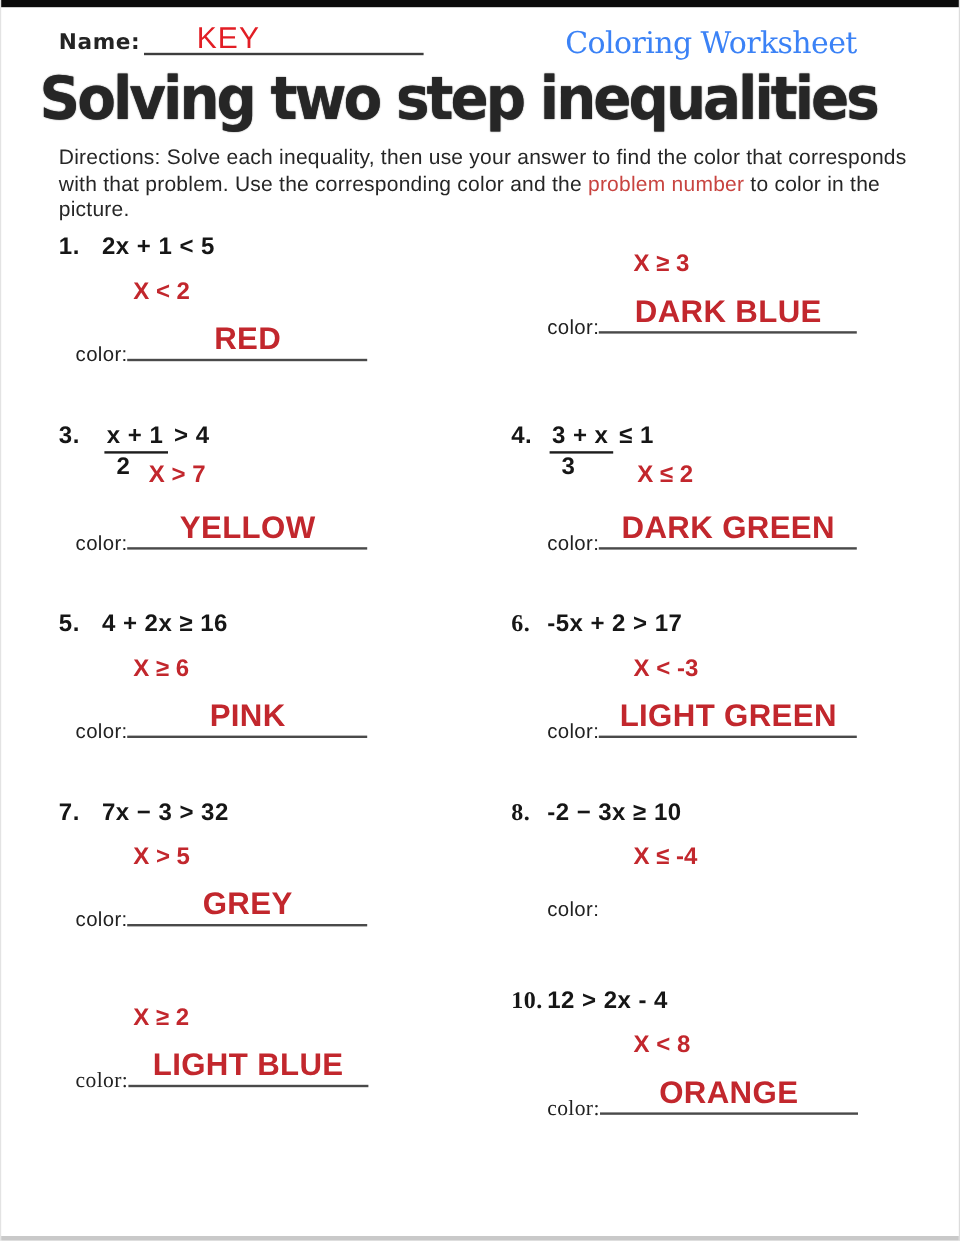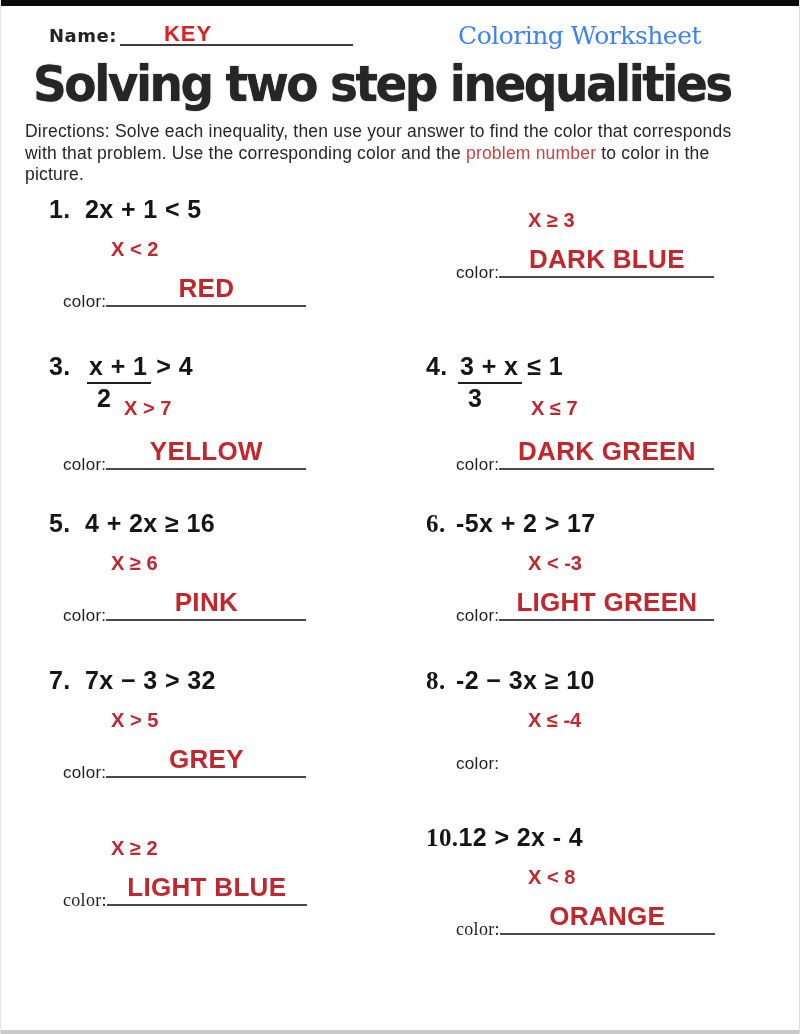--- a/index.html
+++ b/index.html
@@ -9,49 +9,49 @@
     font-family:"Liberation Sans", sans-serif;
     color:#1c1c1c;
     overflow:hidden;
     border-left:1px solid #e3e3e3;
     border-right:1px solid #dcdcdc;
   }
   .top-bar    { position:absolute; top:0; left:-1px; right:-1px; height:6px; background:#0b0b0b; }
   .bottom-bar { position:absolute; bottom:0; left:-1px; right:-1px; height:4px; background:#c9c9c9; }
 
   
-  .header-row { position:absolute; top:20px; left:48px; right:16px; height:40px; }
+  .header-row { position:absolute; top:20px; left:48px; right:3px; height:40px; }
   .name-label { font-family:"DejaVu Sans", sans-serif; font-size:18px; font-weight:bold; color:#242424; letter-spacing:.5px; }
   .name-line  { display:inline-block; position:relative; width:233px; height:26px; margin-left:3px;
                 border-bottom:2px solid #3d3d3d; vertical-align:bottom; }
-  .name-value { position:absolute; left:44px; bottom:-3px; font-size:22px; font-weight:bold;
+  .name-value { position:absolute; left:44px; bottom:-3px; font-size:25px; font-weight:normal;
                 color:#e21e25; letter-spacing:1px; }
   .corner-label { position:absolute; top:1px; right:82px; font-family:"DejaVu Serif", serif;
                 font-weight:normal; font-size:25px; color:#3b82f6; letter-spacing:-.5px; }
 
   
   .page-title { position:absolute; top:54px; left:32px; width:760px;
                 font-family:"DejaVu Sans", sans-serif; font-size:47px; font-weight:900;
                 letter-spacing:-2.5px; color:#262626; white-space:nowrap;
                 transform:scaleY(1.06); transform-origin:left top;
                 text-shadow:0 0 1px #2a2a2a; }
 
   
-  .directions { position:absolute; top:121px; left:24px; width:712px;
+  .directions { position:absolute; top:121px; left:48px; width:712px;
                 font-size:17.5px; line-height:21.5px; color:#262626; letter-spacing:.2px; }
   .directions .hl { color:#c84440; }
 
   
   .problems { position:absolute; top:195px; left:0; width:800px; }
   .row  { display:flex; height:157px; }
   .cell { position:relative; width:400px; }
   .cell.left  { padding-left:48px; }
   .cell.right { padding-left:25px; }
 
-  .prob-line { font-size:25px; font-weight:bold; color:#161616; letter-spacing:.4px; white-space:nowrap; }
+  .prob-line { font-size:20px; font-weight:bold; color:#161616; letter-spacing:.4px; white-space:nowrap; }
   .pnum { display:inline-block; min-width:36px; }
   .cell.right .pnum { min-width:30px; }
   .pnum.serif { font-family:"Liberation Serif", serif; }
 
   .answer { font-size:20px; font-weight:bold; color:#c2272d; margin-top:14px; margin-left:62px; white-space:nowrap; }
   .cell.right .answer { margin-left:102px; }
 
   .color-row { margin-top:22px; font-size:17px; color:#222; white-space:nowrap; }
   .color-row { margin-left:14px; }
   .cell.right .color-row { margin-left:30px; }
@@ -113,21 +113,21 @@
       </div>
       <div class="answer">X &gt; 7</div>
       <div class="color-row">
         <span class="clabel">color:</span><span class="cline"><span class="cvalue">YELLOW</span></span>
       </div>
     </div>
     <div class="cell right fr">
       <div class="prob-line">
         <span class="pnum">4.</span><span class="frac"><span class="fnum">3 + x</span><span class="fden">3</span></span><span class="frest">≤ 1</span>
       </div>
-      <div class="answer">X ≤ 7</div>
+      <div class="answer">X ≤ 2</div>
       <div class="color-row">
         <span class="clabel">color:</span><span class="cline"><span class="cvalue">DARK GREEN</span></span>
       </div>
     </div>
   </div>
 
   <div class="row">
     <div class="cell left">
       <div class="prob-line">
         <span class="pnum">5.</span><span class="peq">4 + 2x ≥ 16</span>

